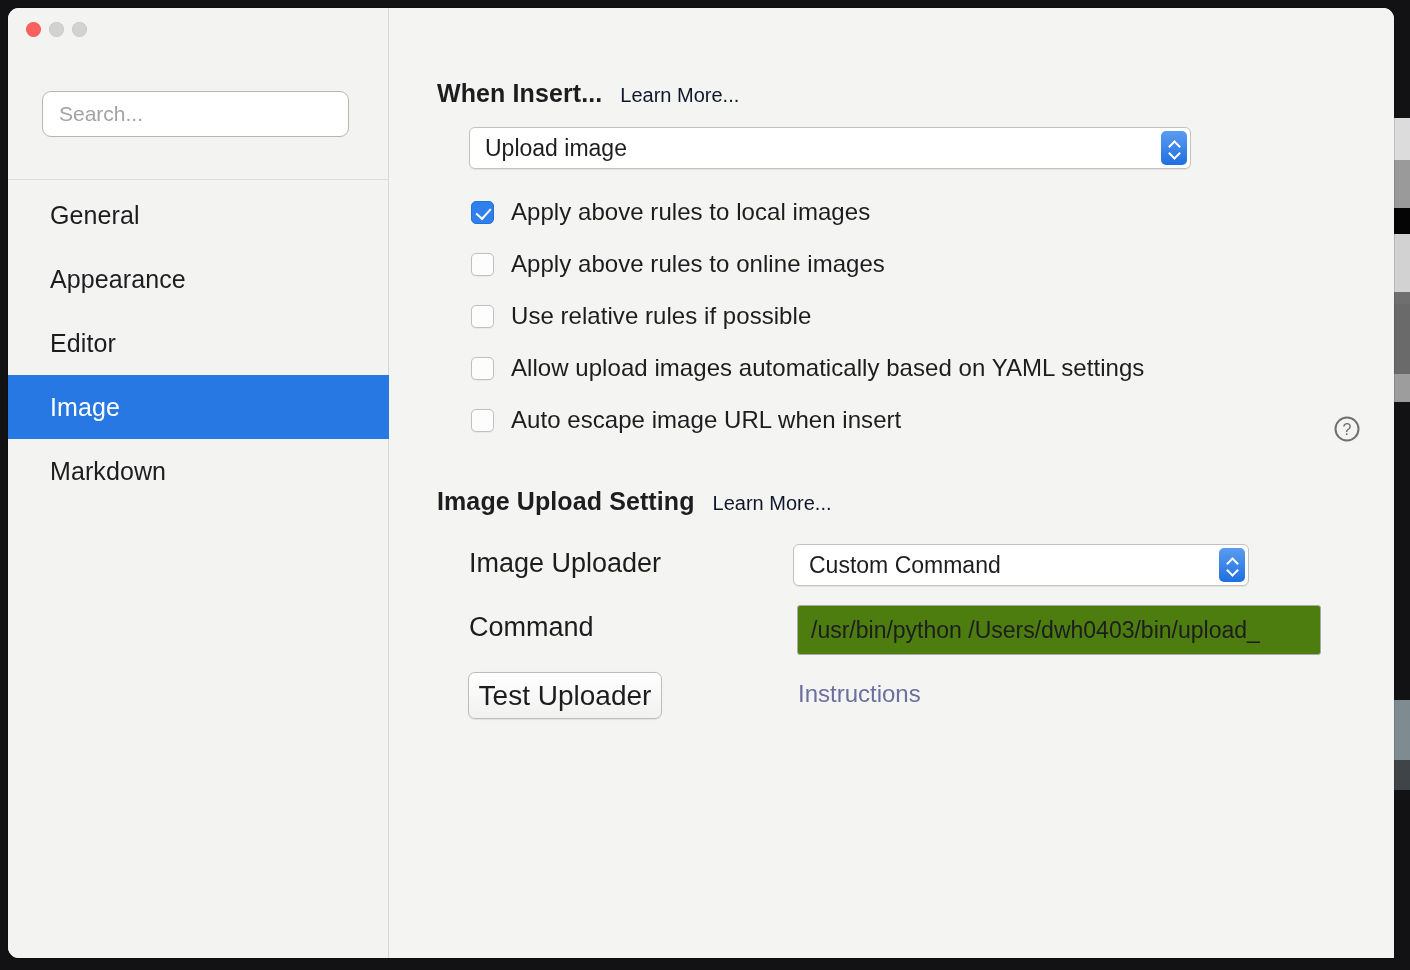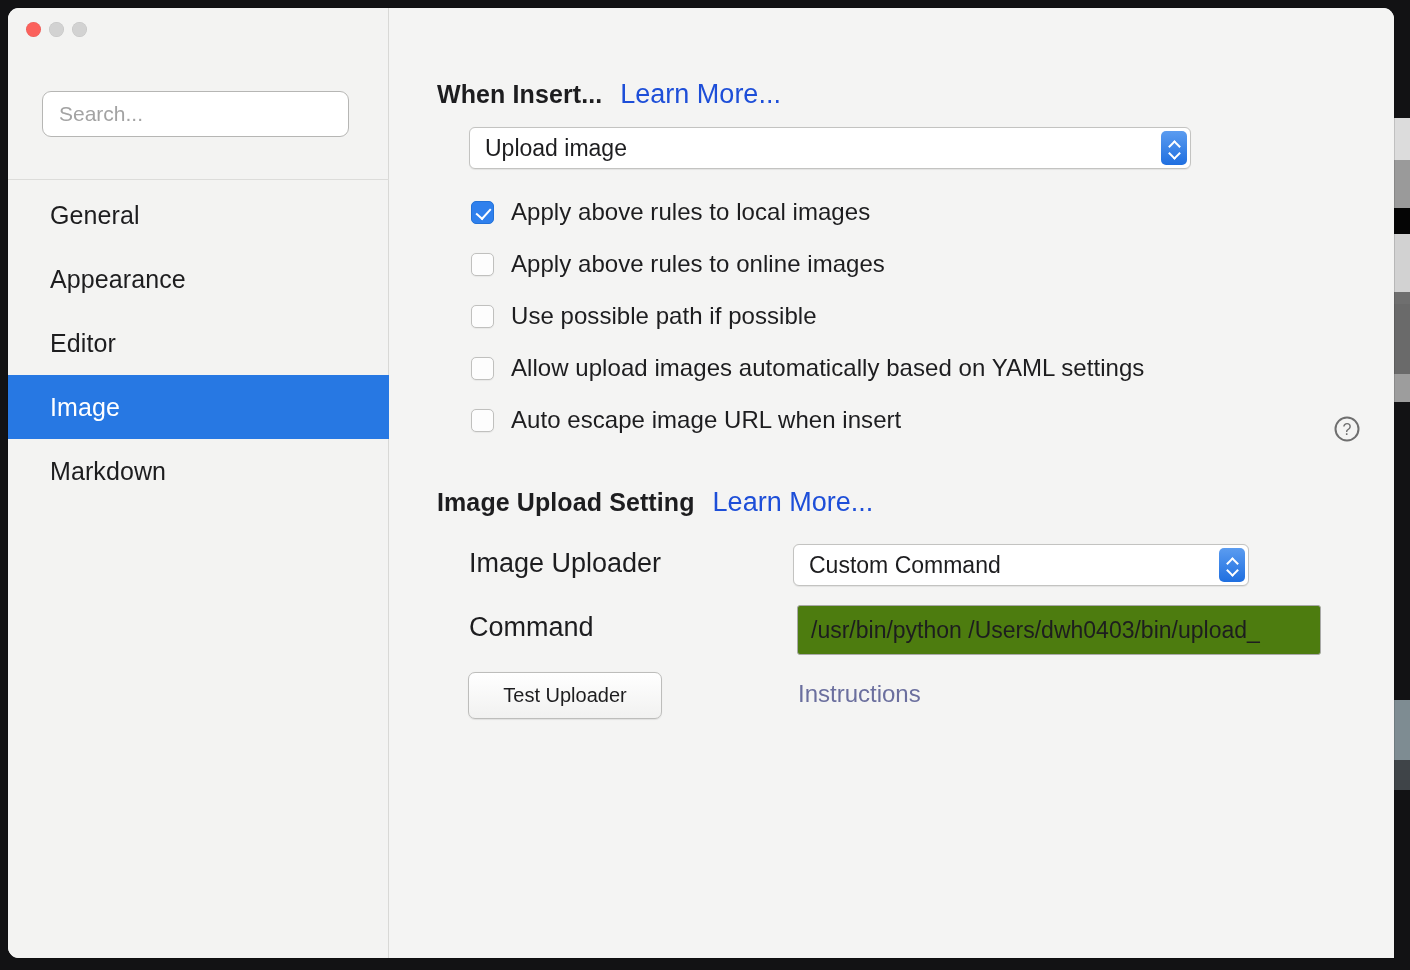--- a/index.html
+++ b/index.html
@@ -132,22 +132,22 @@
     align-items: baseline;
     gap: 18px;
   }
   .section-title {
     font-size: 25px;
     font-weight: bold;
     color: #1d1d1f;
     letter-spacing: 0.1px;
   }
   .learn-link {
-    font-size: 27px;
-    color: #1d4ed8;
+    font-size: 20px;
+    color: #0f172a;
     cursor: default;
   }
 
   
   .popup {
     position: absolute;
     background: #ffffff;
     border: 1px solid #c3c3c1;
     border-radius: 6px;
     display: flex;
@@ -269,21 +269,21 @@
     display: flex;
     align-items: center;
   }
 
   #test-uploader {
     position: absolute;
     background: linear-gradient(180deg, #ffffff 0%, #f1f1f0 100%);
     border: 1px solid #bdbdbb;
     border-radius: 7px;
     font-family: "Liberation Sans", sans-serif;
-    font-size: 20px;
+    font-size: 28px;
     color: #1d1d1f;
     cursor: default;
     box-shadow: 0 0.5px 1px rgba(0,0,0,0.08);
   }
 
   #instructions-link {
     position: absolute;
     font-size: 24px;
     color: #6b6f9e;
     cursor: default;
@@ -359,21 +359,21 @@
       <span class="check-label">Apply above rules to local images</span>
     </div>
 
     <div class="check-row" style="left:82px;top:242px;">
       <span class="checkbox off"></span>
       <span class="check-label">Apply above rules to online images</span>
     </div>
 
     <div class="check-row" style="left:82px;top:294px;">
       <span class="checkbox off"></span>
-      <span class="check-label">Use possible path if possible</span>
+      <span class="check-label">Use relative rules if possible</span>
     </div>
 
     <div class="check-row" style="left:82px;top:346px;">
       <span class="checkbox off"></span>
       <span class="check-label">Allow upload images automatically based on YAML settings</span>
     </div>
 
     <div class="check-row" style="left:82px;top:398px;">
       <span class="checkbox off"></span>
       <span class="check-label">Auto escape image URL when insert</span>

